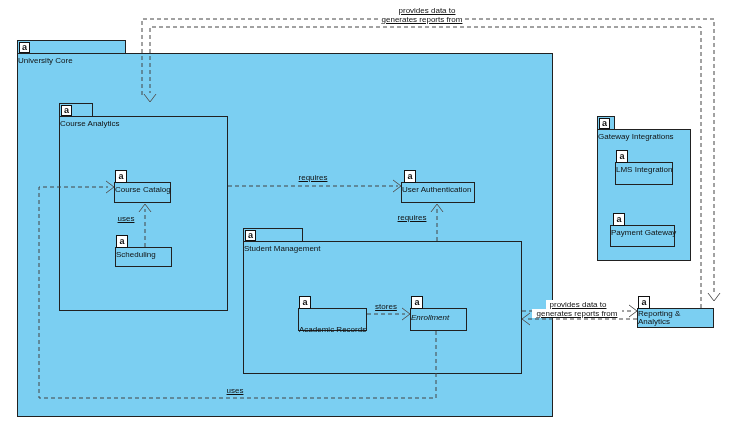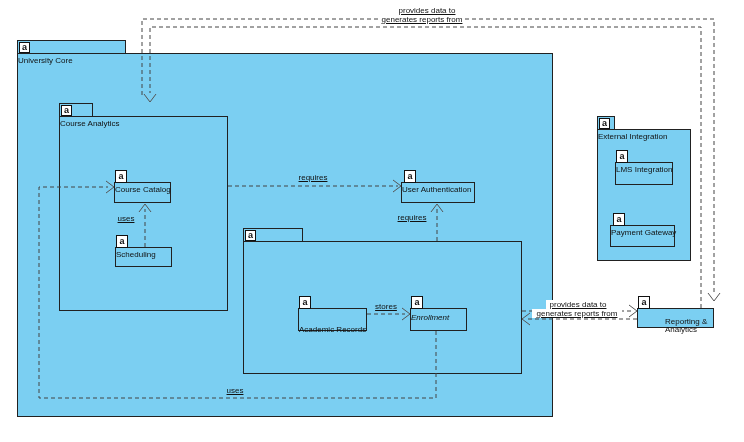--- a/index.html
+++ b/index.html
@@ -36,21 +36,21 @@
   #cmp-ua{left:401px;top:182px;width:74px;height:21px;}
   #cmp-ua .badge{left:2px;}
   #cmp-ar{left:298px;top:308px;width:69px;height:23px;}
   #cmp-ar .cmp-label{top:17px;}
   #cmp-enr{left:410px;top:308px;width:57px;height:23px;}
   #cmp-enr .cmp-label{top:5px;font-style:italic;}
   #cmp-lms{left:615px;top:162px;width:58px;height:23px;}
   #cmp-pg{left:610px;top:225px;width:65px;height:22px;}
   #cmp-pg .badge{left:2px;}
   #cmp-ra{left:637px;top:308px;width:77px;height:20px;}
-  #cmp-ra .cmp-label{top:9px;line-height:8px;padding-left:27px;}
+  #cmp-ra .cmp-label{top:1px;line-height:8px;}
   
   #edges{position:absolute;left:0;top:0;width:744px;height:442px;pointer-events:none;z-index:5;}
   #edges path.line{fill:none;stroke:#444;stroke-width:1;stroke-dasharray:4,3;}
   #edges path.arrow{fill:none;stroke:#555;stroke-width:1;}
   
   .elabel{position:absolute;font-size:8px;line-height:9px;text-align:center;white-space:nowrap;z-index:6;text-decoration:underline;}
   .elabel.mask{background:#ffffff;}
   #lbl-top-provides{left:396px;top:6px;width:62px;}
   #lbl-top-generates{left:380px;top:15px;width:84px;}
   #lbl-mid-provides{left:546px;top:300px;width:64px;}
@@ -77,27 +77,28 @@
     <div class="tab">
       <span class="badge">a</span>
     </div>
     <div class="pkg-title">Course Analytics</div>
   </div>
 
   <div class="pkg" id="pkg-sm">
     <div class="tab">
       <span class="badge">a</span>
     </div>
+    <div class="pkg-title">Student Management</div>
   </div>
 
   <div class="pkg" id="pkg-ei">
     <div class="tab">
       <span class="badge">a</span>
     </div>
-    <div class="pkg-title">External Integration</div>
+    <div class="pkg-title">Gateway Integrations</div>
   </div>
 
   <div class="cmp" id="cmp-cc">
     <span class="badge">a</span>
     <div class="cmp-label">Course Catalog</div>
   </div>
 
   <div class="cmp" id="cmp-sched">
     <span class="badge">a</span>
     <div class="cmp-label">Scheduling</div>

